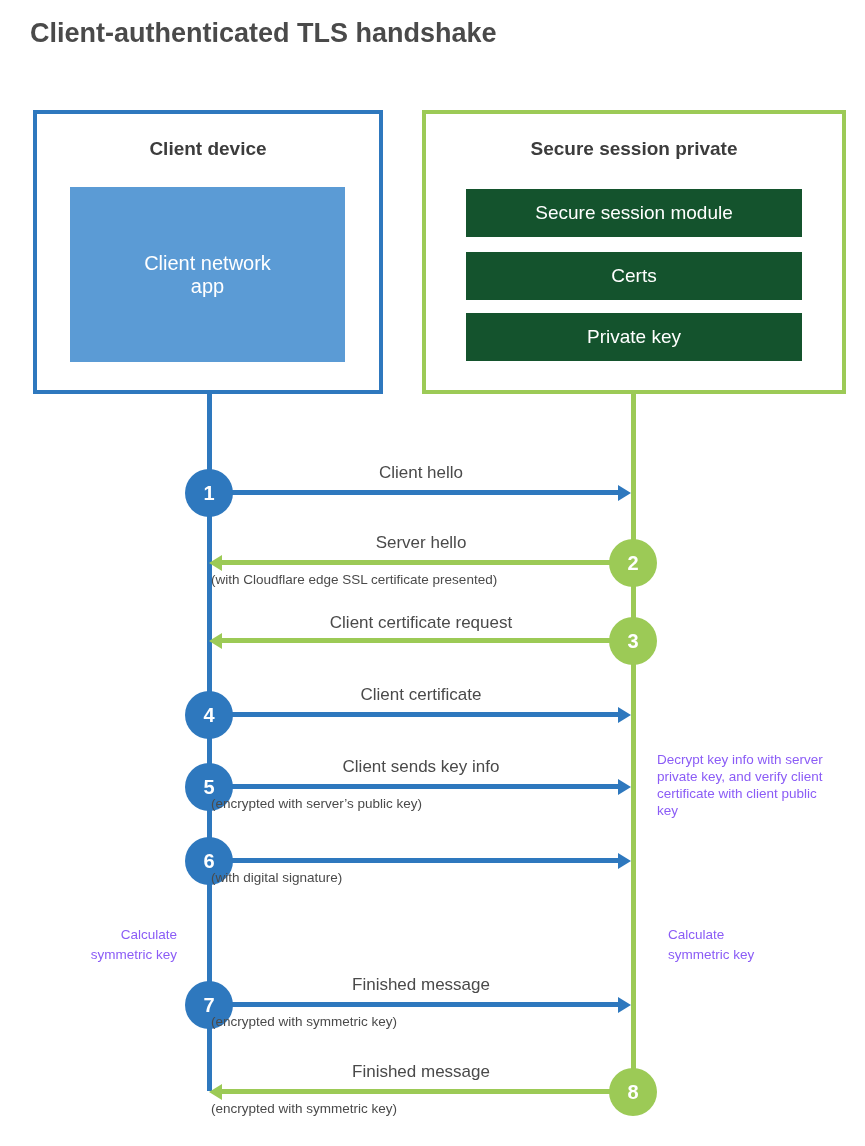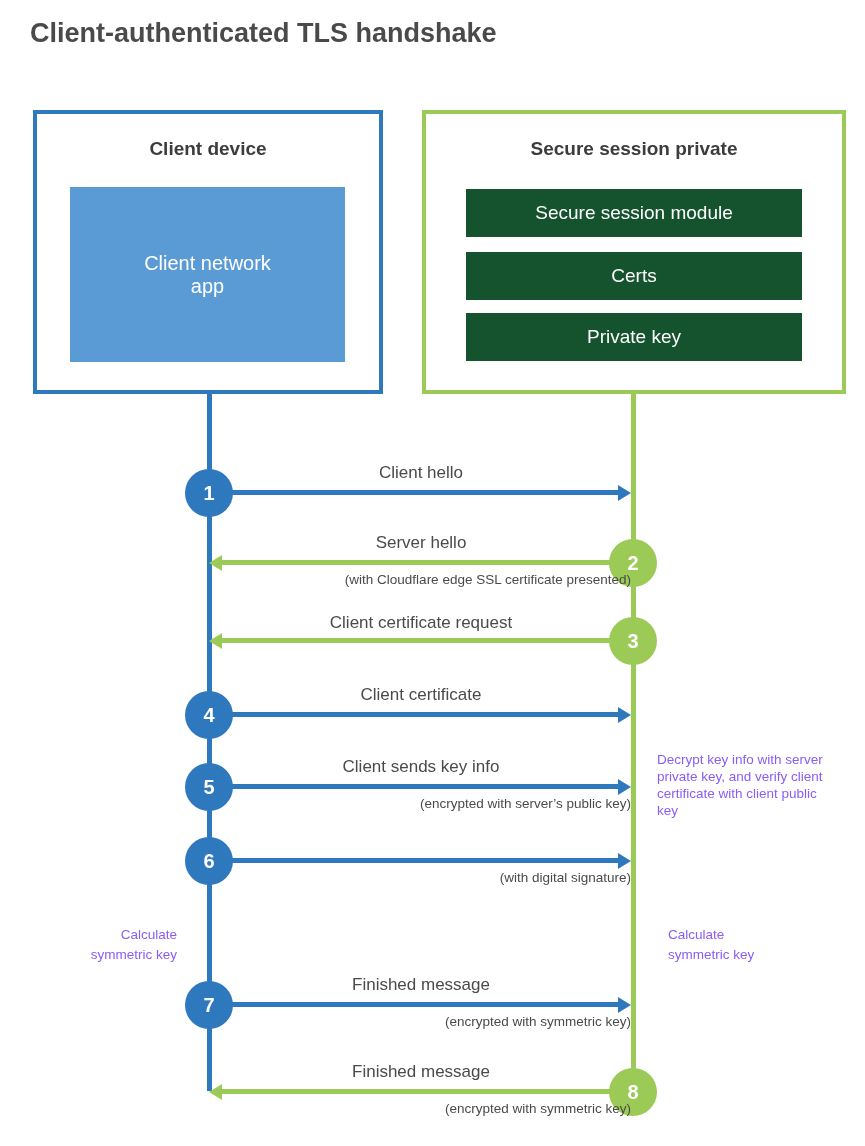--- a/index.html
+++ b/index.html
@@ -57,21 +57,21 @@
     display:flex; align-items:center; justify-content:center;
     color:#ffffff; font-size:20px; font-weight:bold;
   }
 
   
   .msg-label {
     position:absolute; left:211px; width:420px; text-align:center; z-index:4;
     font-size:17px; color:#4a4a4a;
   }
   .msg-note {
-    position:absolute; left:211px; width:420px; text-align:right; z-index:4;
+    position:absolute; left:211px; width:420px; text-align:left; z-index:4;
     font-size:13.5px; color:#4a4a4a;
   }
 
   
   .side-note {
     position:absolute; font-size:13.5px; color:#8b5cf6; line-height:1.26;
     white-space:pre-line;
   }
   .decrypt-note { left:657px; top:751px; width:170px; text-align:left; }
   .calc-left  { left:37px;  top:925px; width:140px; text-align:right; line-height:1.45; }

